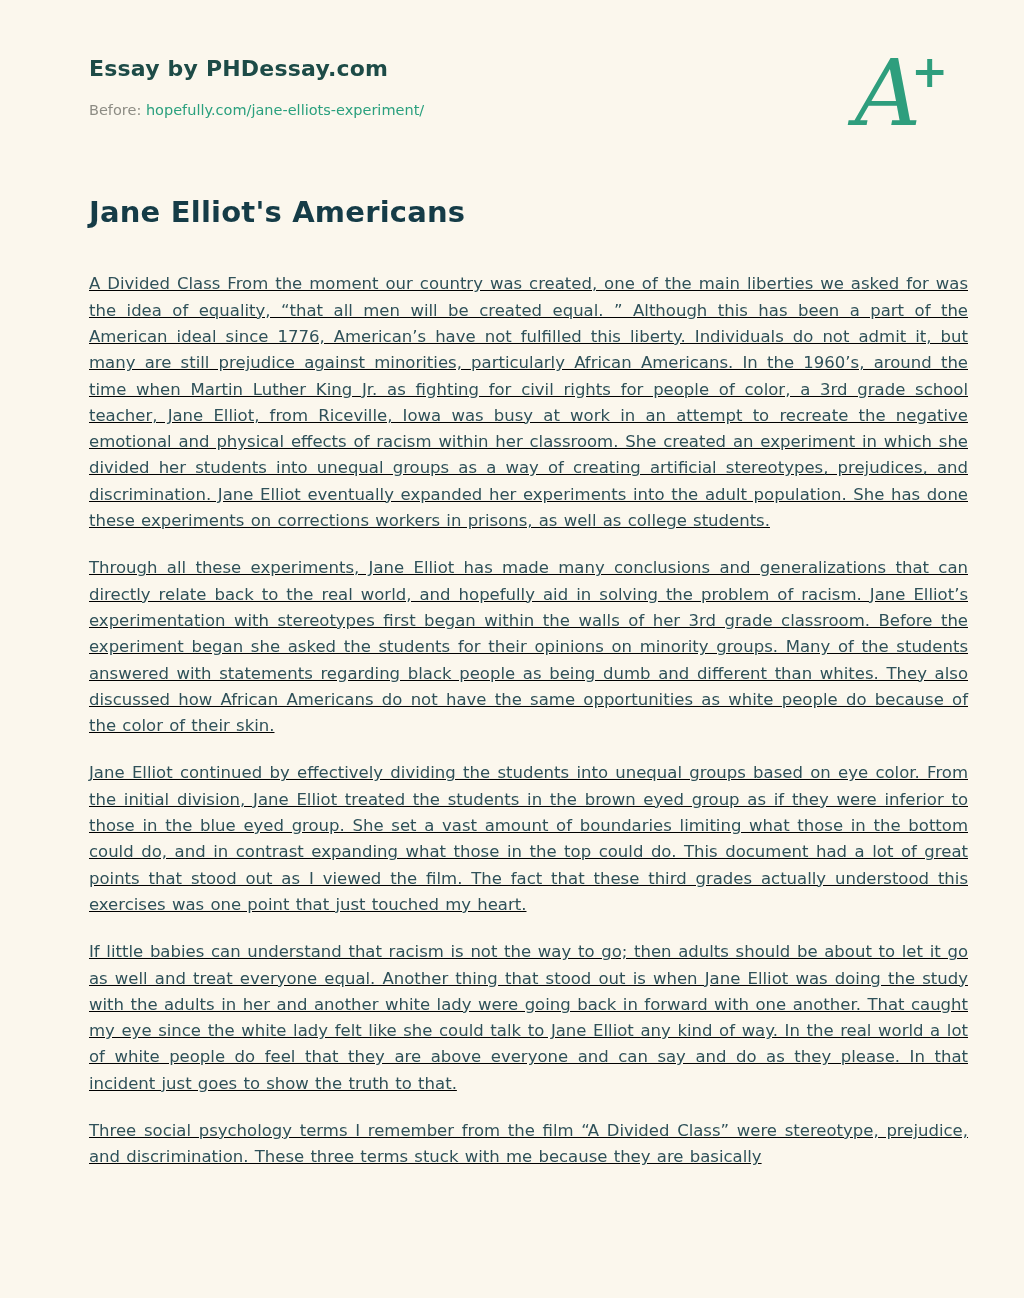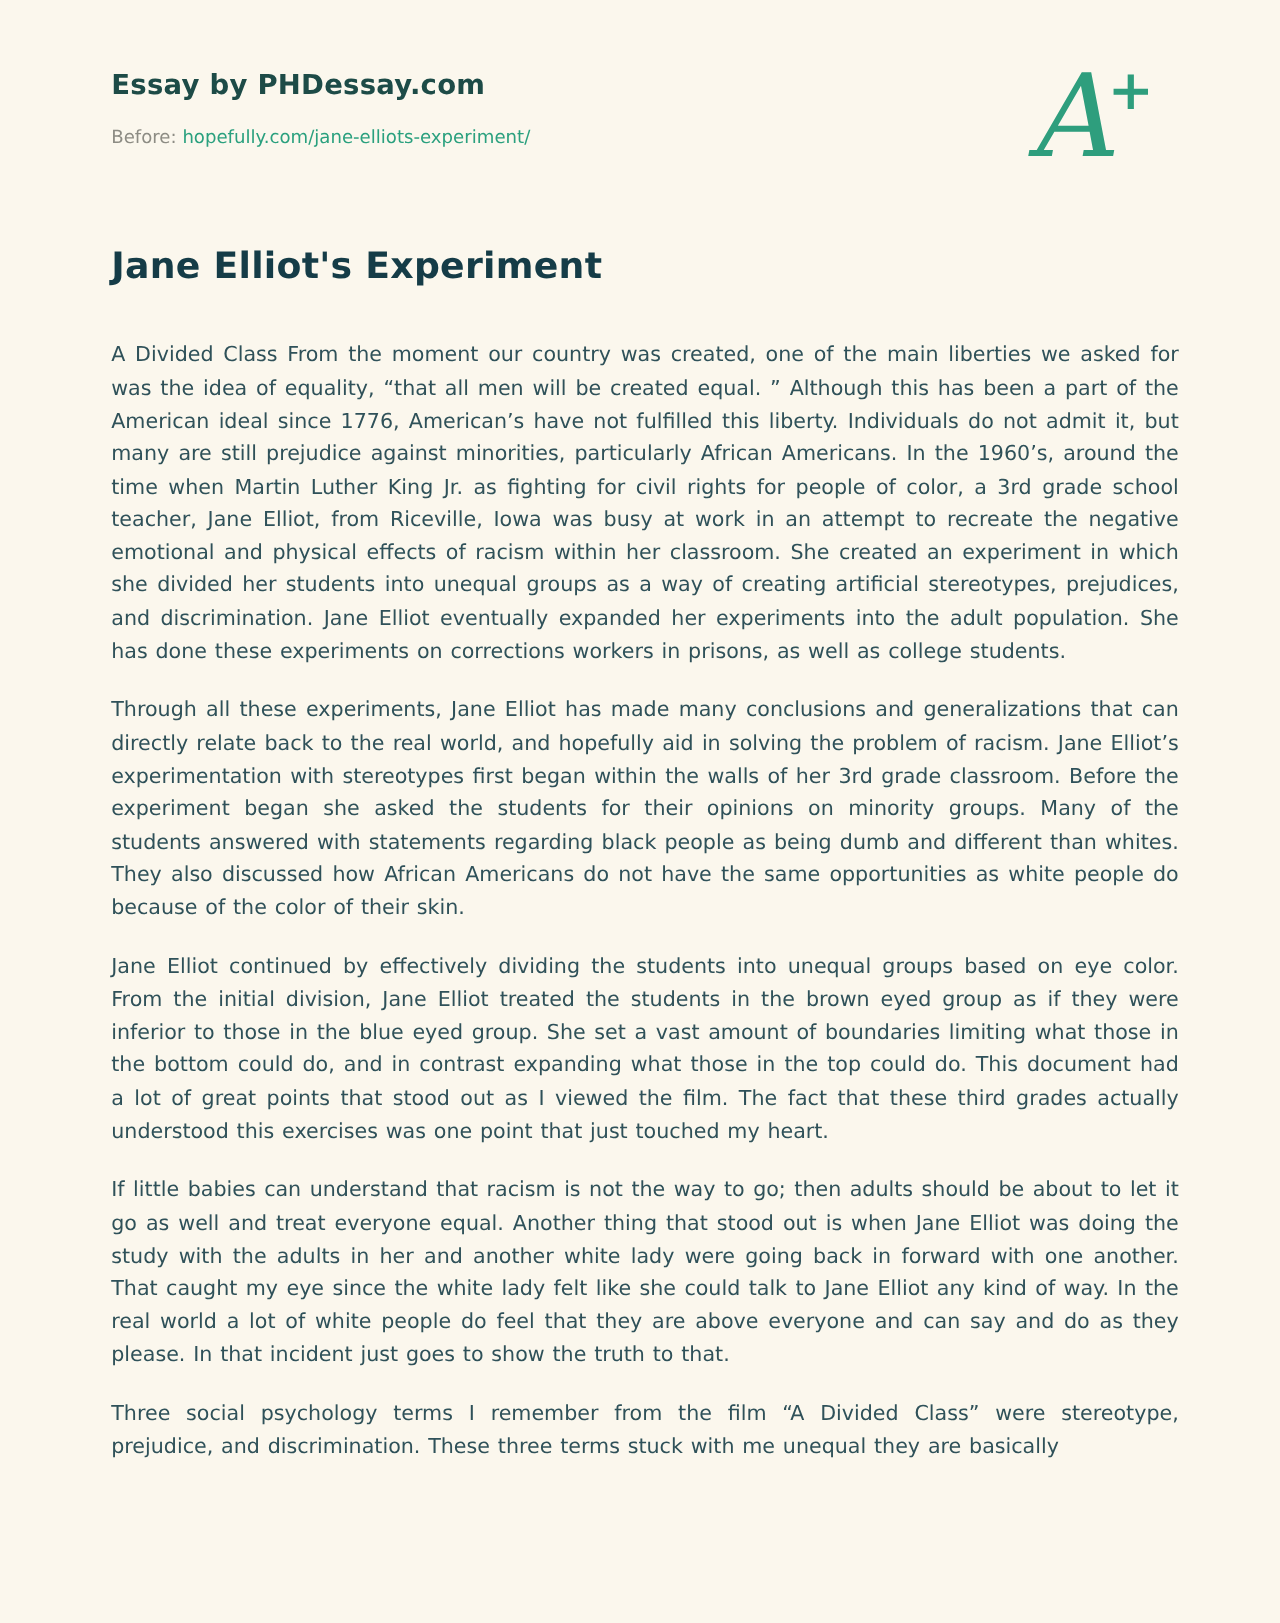--- a/index.html
+++ b/index.html
@@ -4,21 +4,21 @@
 <style>
   html, body { margin: 0; padding: 0; }
   body {
     width: 1024px;
     height: 1298px;
     overflow: hidden;
     background: #FBF7ED;
     font-family: "DejaVu Sans", "Liberation Sans", sans-serif;
     position: relative;
   }
-  .page { padding: 50px 81px 0 89px; }
+  .page { padding: 50px 56px 0 89px; }
 
   .header-row {
     display: flex;
     justify-content: space-between;
     align-items: flex-start;
   }
   .byline {
     color: #1D4B47;
     font-size: 22px;
     font-weight: bold;
@@ -55,21 +55,21 @@
   }
 
   .page-title {
     color: #153C47;
     font-size: 29px;
     font-weight: bold;
     margin-top: 58px;
     letter-spacing: 0.2px;
   }
 
-  .essay { margin-top: 42px; }
+  .essay { margin-top: 42px; text-decoration: underline; }
   .essay p {
     color: #2F5159;
     font-size: 16.5px;
     line-height: 26.3px;
     text-align: justify;
     margin: 0 0 21px 0;
     word-spacing: 1px;
   }
 
   .bottom-fade {
@@ -92,25 +92,25 @@
         <span>Before:</span>
         <a>hopefully.com/jane-elliots-experiment/</a>
       </div>
     </div>
 
     <div class="logo">
       <span>A</span><span class="logo-plus">+</span>
     </div>
   </div>
 
-  <h1 class="page-title">Jane Elliot's Experiment</h1>
+  <h1 class="page-title">Jane Elliot's Americans</h1>
 
   <div class="essay">
     <p>A Divided Class From the moment our country was created, one of the main liberties we asked for was the idea of equality, “that all men will be created equal. ” Although this has been a part of the American ideal since 1776, American’s have not fulfilled this liberty. Individuals do not admit it, but many are still prejudice against minorities, particularly African Americans. In the 1960’s, around the time when Martin Luther King Jr. as fighting for civil rights for people of color, a 3rd grade school teacher, Jane Elliot, from Riceville, Iowa was busy at work in an attempt to recreate the negative emotional and physical effects of racism within her classroom. She created an experiment in which she divided her students into unequal groups as a way of creating artificial stereotypes, prejudices, and discrimination. Jane Elliot eventually expanded her experiments into the adult population. She has done these experiments on corrections workers in prisons, as well as college students.</p>
     <p>Through all these experiments, Jane Elliot has made many conclusions and generalizations that can directly relate back to the real world, and hopefully aid in solving the problem of racism. Jane Elliot’s experimentation with stereotypes first began within the walls of her 3rd grade classroom. Before the experiment began she asked the students for their opinions on minority groups. Many of the students answered with statements regarding black people as being dumb and different than whites. They also discussed how African Americans do not have the same opportunities as white people do because of the color of their skin.</p>
     <p>Jane Elliot continued by effectively dividing the students into unequal groups based on eye color. From the initial division, Jane Elliot treated the students in the brown eyed group as if they were inferior to those in the blue eyed group. She set a vast amount of boundaries limiting what those in the bottom could do, and in contrast expanding what those in the top could do. This document had a lot of great points that stood out as I viewed the film. The fact that these third grades actually understood this exercises was one point that just touched my heart.</p>
     <p>If little babies can understand that racism is not the way to go; then adults should be about to let it go as well and treat everyone equal. Another thing that stood out is when Jane Elliot was doing the study with the adults in her and another white lady were going back in forward with one another. That caught my eye since the white lady felt like she could talk to Jane Elliot any kind of way. In the real world a lot of white people do feel that they are above everyone and can say and do as they please. In that incident just goes to show the truth to that.</p>
-    <p>Three social psychology terms I remember from the film “A Divided Class” were stereotype, prejudice, and discrimination. These three terms stuck with me unequal they are basically</p>
+    <p>Three social psychology terms I remember from the film “A Divided Class” were stereotype, prejudice, and discrimination. These three terms stuck with me because they are basically</p>
   </div>
 
 </div>
 
 <div class="bottom-fade"></div>
 
 </body></html>

